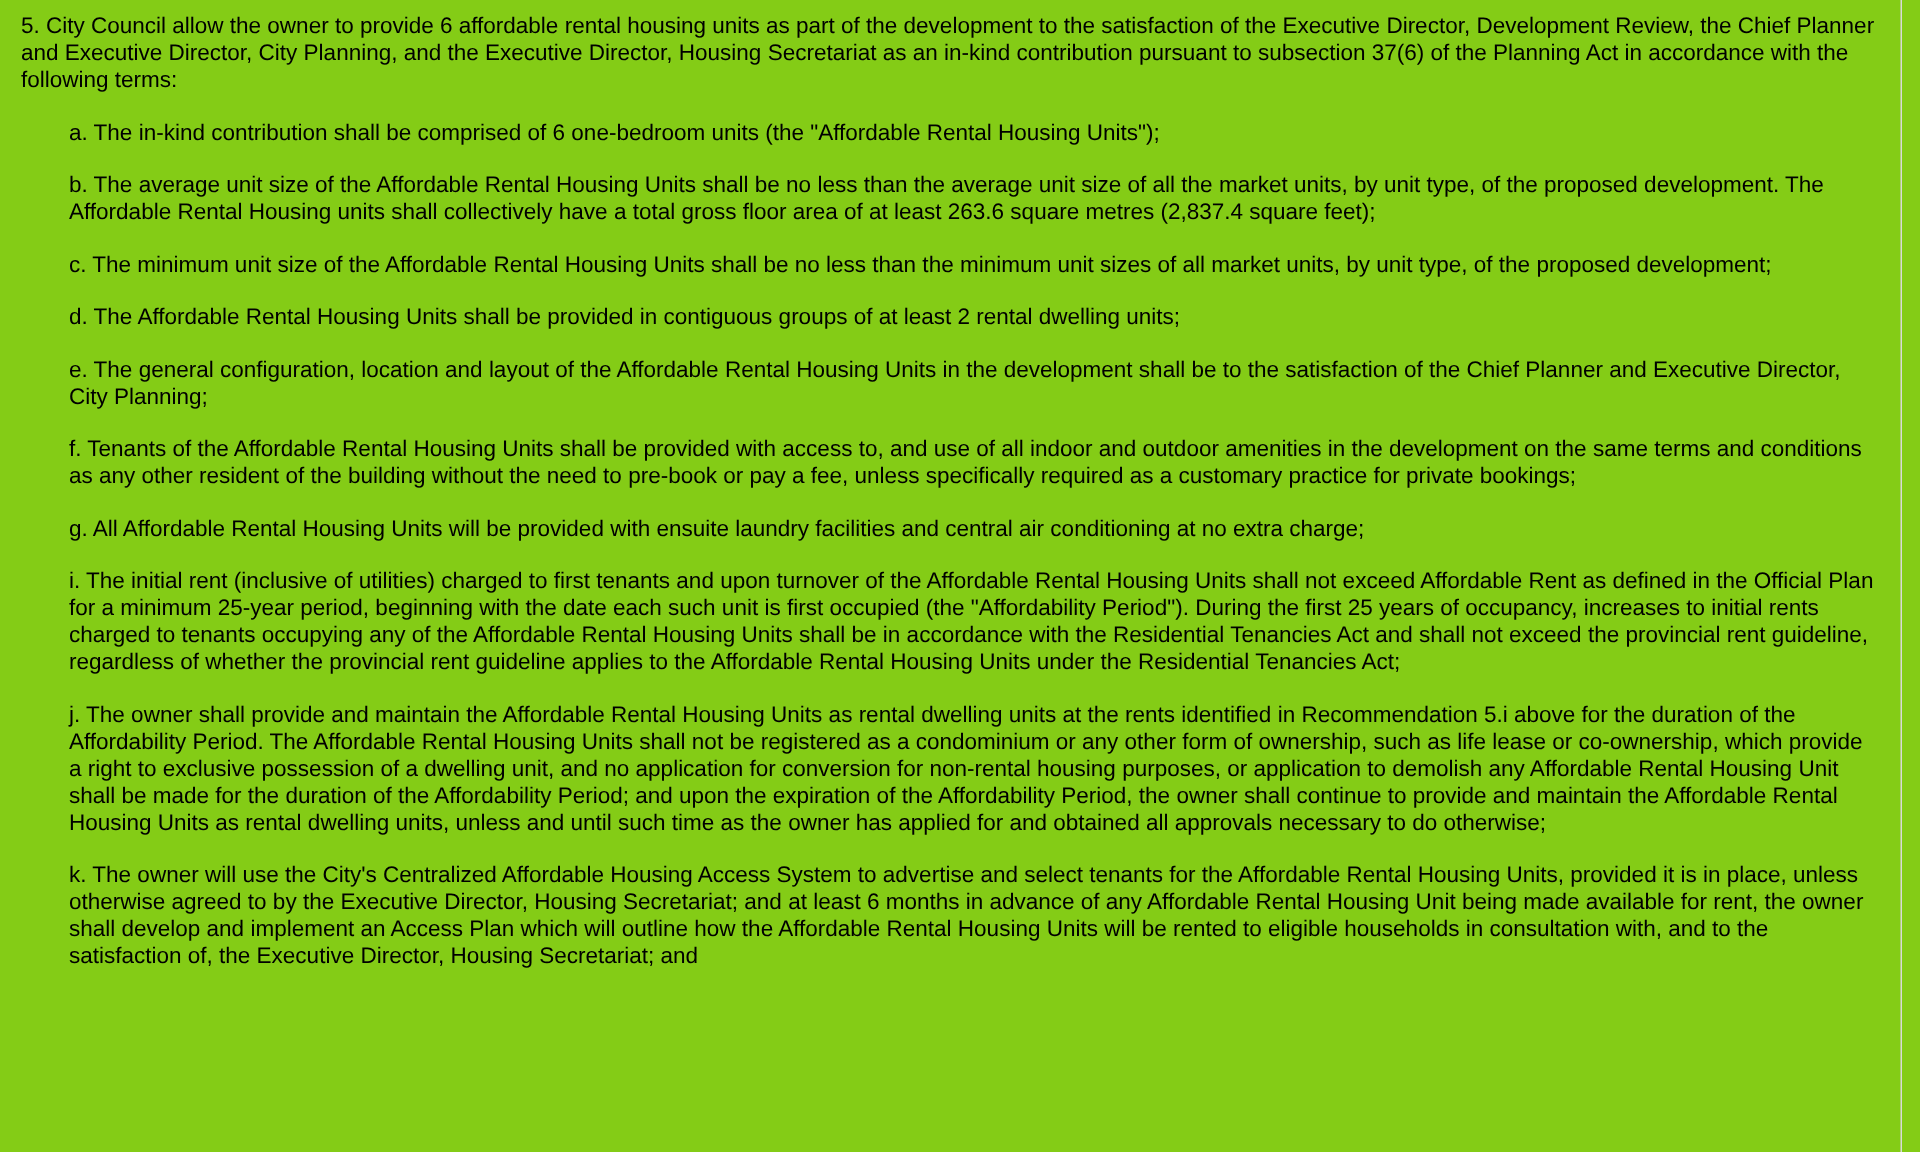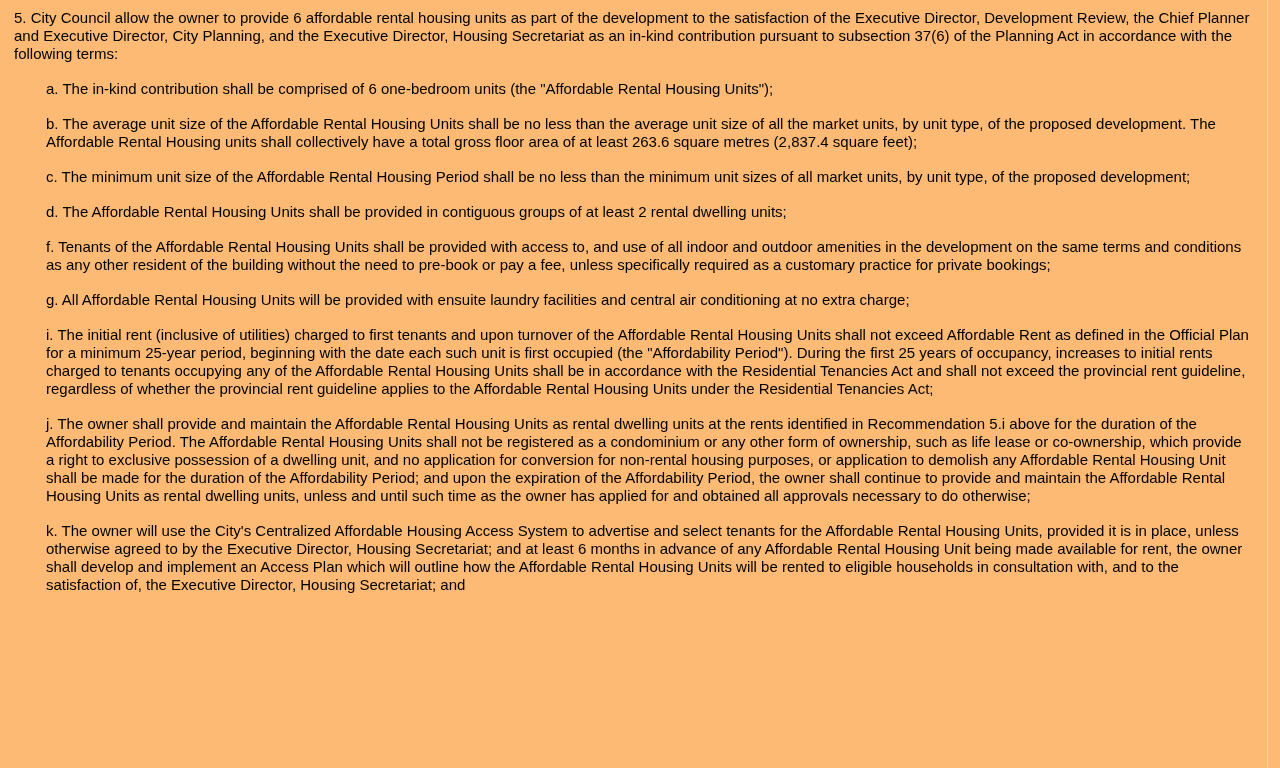--- a/index.html
+++ b/index.html
@@ -9,21 +9,21 @@
     color: #000000;
     font-family: "Liberation Sans", sans-serif;
     font-size: 15px;
     line-height: 18px;
   }
   .page {
     position: relative;
     width: 1280px;
     height: 768px;
     overflow: hidden;
-    background: #fdba74;
+    background: #84cc16;
   }
   .content {
     position: absolute;
     top: 9px;
     left: 14px;
     width: 1240px;
   }
   .para {
     margin: 0 0 17px 0;
     padding: 0;
@@ -40,22 +40,23 @@
   }
 </style>
 </head>
 <body>
 
 <div class="page">
   <div class="content">
     <p class="para">5. City Council allow the owner to provide 6 affordable rental housing units as part of the development to the satisfaction of the Executive Director, Development Review, the Chief Planner and Executive Director, City Planning, and the Executive Director, Housing Secretariat as an in-kind contribution pursuant to subsection 37(6) of the Planning Act in accordance with the following terms:</p>
     <p class="para clause">a. The in-kind contribution shall be comprised of 6 one-bedroom units (the "Affordable Rental Housing Units");</p>
     <p class="para clause">b. The average unit size of the Affordable Rental Housing Units shall be no less than the average unit size of all the market units, by unit type, of the proposed development. The Affordable Rental Housing units shall collectively have a total gross floor area of at least 263.6 square metres (2,837.4 square feet);</p>
-    <p class="para clause">c. The minimum unit size of the Affordable Rental Housing Period shall be no less than the minimum unit sizes of all market units, by unit type, of the proposed development;</p>
+    <p class="para clause">c. The minimum unit size of the Affordable Rental Housing Units shall be no less than the minimum unit sizes of all market units, by unit type, of the proposed development;</p>
     <p class="para clause">d. The Affordable Rental Housing Units shall be provided in contiguous groups of at least 2 rental dwelling units;</p>
+    <p class="para clause">e. The general configuration, location and layout of the Affordable Rental Housing Units in the development shall be to the satisfaction of the Chief Planner and Executive Director, City Planning;</p>
     <p class="para clause">f. Tenants of the Affordable Rental Housing Units shall be provided with access to, and use of all indoor and outdoor amenities in the development on the same terms and conditions as any other resident of the building without the need to pre-book or pay a fee, unless specifically required as a customary practice for private bookings;</p>
     <p class="para clause">g. All Affordable Rental Housing Units will be provided with ensuite laundry facilities and central air conditioning at no extra charge;</p>
     <p class="para clause">i. The initial rent (inclusive of utilities) charged to first tenants and upon turnover of the Affordable Rental Housing Units shall not exceed Affordable Rent as defined in the Official Plan for a minimum 25-year period, beginning with the date each such unit is first occupied (the "Affordability Period"). During the first 25 years of occupancy, increases to initial rents charged to tenants occupying any of the Affordable Rental Housing Units shall be in accordance with the Residential Tenancies Act and shall not exceed the provincial rent guideline, regardless of whether the provincial rent guideline applies to the Affordable Rental Housing Units under the Residential Tenancies Act;</p>
     <p class="para clause">j. The owner shall provide and maintain the Affordable Rental Housing Units as rental dwelling units at the rents identified in Recommendation 5.i above for the duration of the Affordability Period. The Affordable Rental Housing Units shall not be registered as a condominium or any other form of ownership, such as life lease or co-ownership, which provide a right to exclusive possession of a dwelling unit, and no application for conversion for non-rental housing purposes, or application to demolish any Affordable Rental Housing Unit shall be made for the duration of the Affordability Period; and upon the expiration of the Affordability Period, the owner shall continue to provide and maintain the Affordable Rental Housing Units as rental dwelling units, unless and until such time as the owner has applied for and obtained all approvals necessary to do otherwise;</p>
     <p class="para clause">k. The owner will use the City's Centralized Affordable Housing Access System to advertise and select tenants for the Affordable Rental Housing Units, provided it is in place, unless otherwise agreed to by the Executive Director, Housing Secretariat; and at least 6 months in advance of any Affordable Rental Housing Unit being made available for rent, the owner shall develop and implement an Access Plan which will outline how the Affordable Rental Housing Units will be rented to eligible households in consultation with, and to the satisfaction of, the Executive Director, Housing Secretariat; and</p>
   </div>
   <div class="right-rule" style="background: rgb(217, 217, 217);"></div>
 </div>
 
 </body></html>

